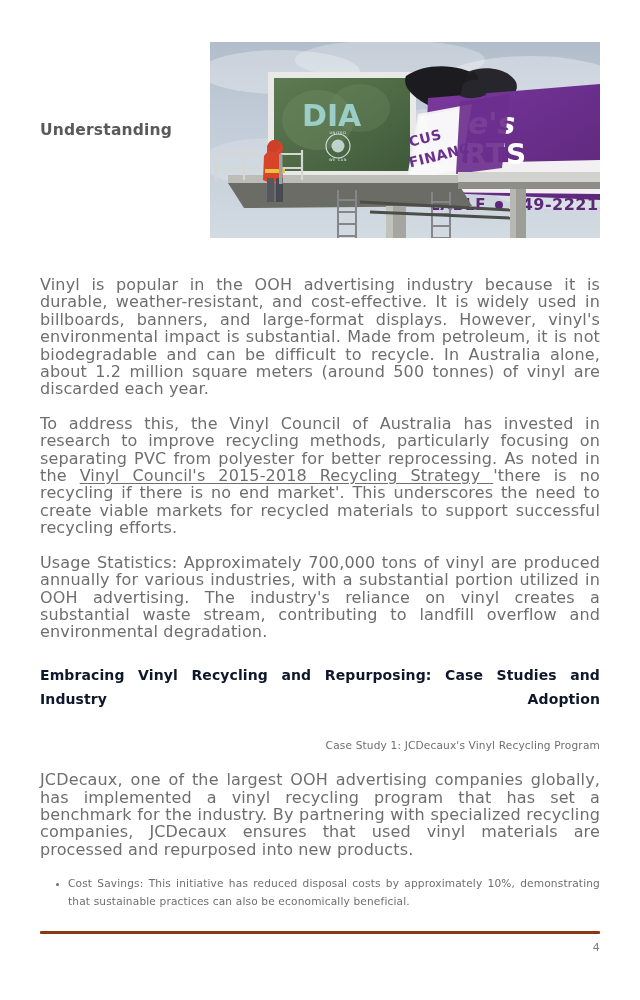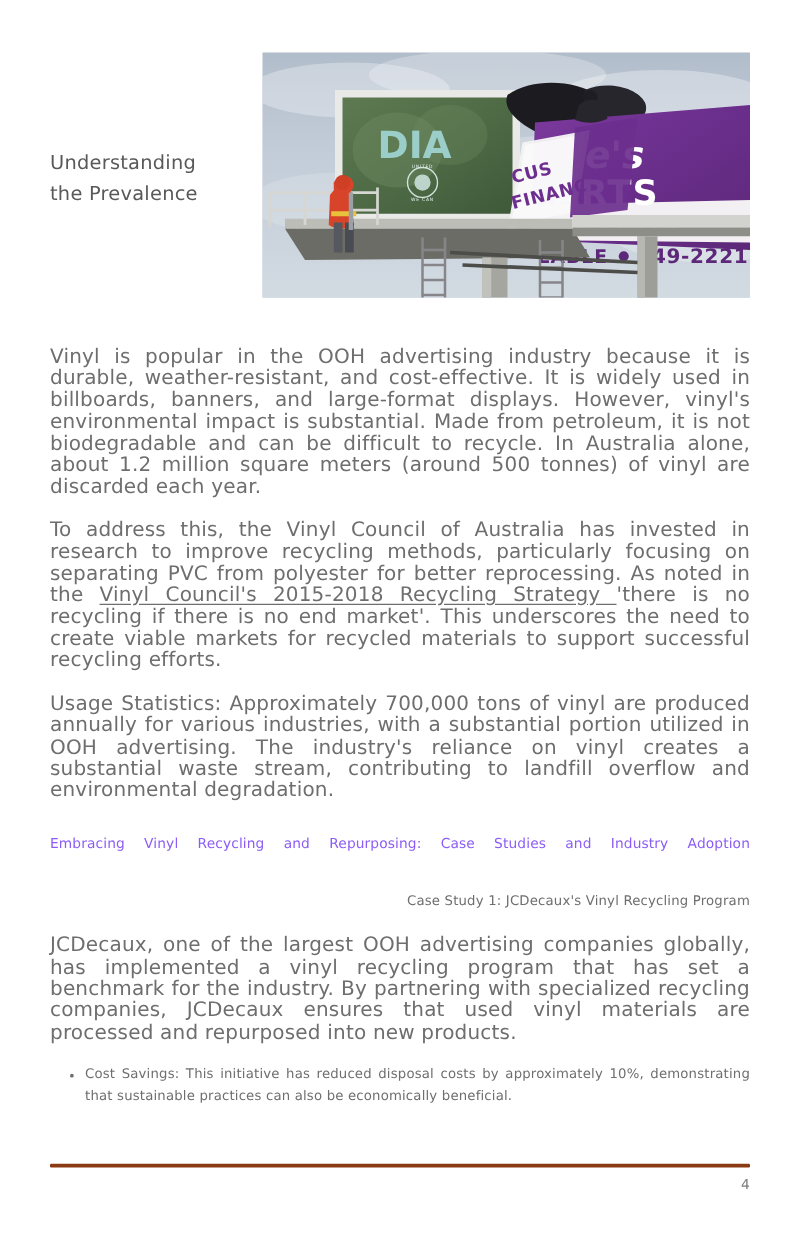--- a/index.html
+++ b/index.html
@@ -30,21 +30,21 @@
     width: 640px;
     height: 268px;
   }
 
   .hero-title {
     position: absolute;
     left: 40px;
     top: 118px;
     width: 168px;
     font-size: 15.5px;
-    font-weight: normal;
+    font-weight: bold;
     line-height: 25px;
     letter-spacing: 0.2px;
     color: #595959;
   }
   .hero-title .tline { display: block; white-space: nowrap; }
 
   
   .photo {
     position: absolute;
     left: 210px;
@@ -76,24 +76,24 @@
   p.body:last-child { margin-bottom: 0; }
 
   a.inline-link {
     color: #6e6e6e;
     text-decoration: underline;
     text-underline-offset: 2px;
   }
 
   h2.section-heading {
     margin: 22px 0 0 0;
-    font-size: 11px;
-    font-weight: normal;
+    font-size: 14px;
+    font-weight: bold;
     line-height: 24px;
-    color: #8b5cf6;
+    color: #0f172a;
     text-align: justify;
     text-align-last: left;
     letter-spacing: 0.1px;
   }
   h2.section-heading::after {
     content: "";
     display: inline-block;
     width: 100%;
     height: 0;
   }
@@ -159,21 +159,20 @@
 </style>
 </head>
 <body>
 
 <div class="page">
 
   <div class="hero">
 
     <div class="hero-title">
       <span class="tline">Understanding</span>
-      <span class="tline">the Prevalence</span>
     </div>
 
     <div class="photo">
       <svg viewBox="0 0 390 220" xmlns="http://www.w3.org/2000/svg" role="img" aria-label="billboard photo">
         <defs>
           <linearGradient id="sky" x1="0" y1="0" x2="0" y2="1">
             <stop offset="0%" stop-color="#b2bdcb"></stop>
             <stop offset="35%" stop-color="#c2ccd8"></stop>
             <stop offset="70%" stop-color="#ccd5de"></stop>
             <stop offset="100%" stop-color="#d6dde4"></stop>

